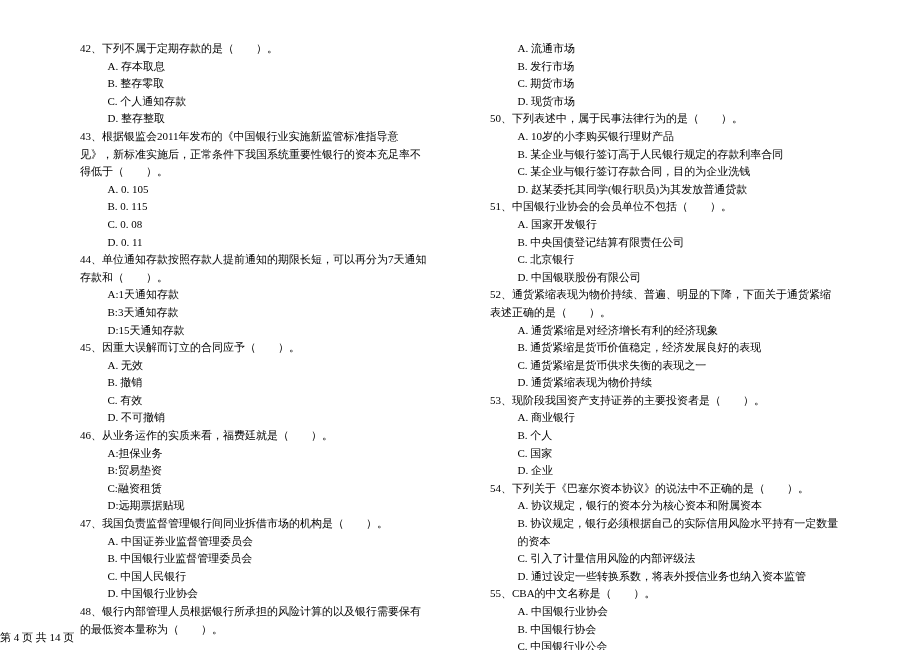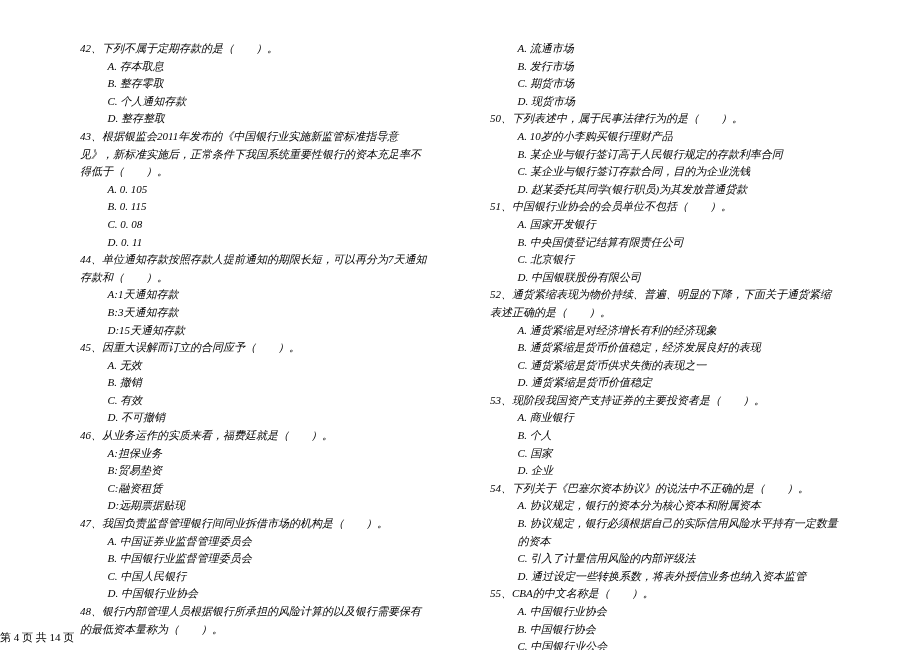--- a/index.html
+++ b/index.html
@@ -11,21 +11,20 @@
     background: #fff;
     width: 920px;
     height: 650px;
     overflow: hidden;
   }
   .page {
     display: flex;
     padding: 40px 80px 20px 80px;
     gap: 60px;
     height: 560px;
-    font-style: italic;
   }
   .col {
     flex: 1;
     line-height: 1.6;
   }
   .q {
     margin-bottom: 0;
   }
   .stem {
   }
@@ -110,21 +109,21 @@
       <div class="opt">A. 国家开发银行</div>
       <div class="opt">B. 中央国债登记结算有限责任公司</div>
       <div class="opt">C. 北京银行</div>
       <div class="opt">D. 中国银联股份有限公司</div>
     </div>
     <div class="q">
       <div class="stem">52、通货紧缩表现为物价持续、普遍、明显的下降，下面关于通货紧缩表述正确的是（　　）。</div>
       <div class="opt">A. 通货紧缩是对经济增长有利的经济现象</div>
       <div class="opt">B. 通货紧缩是货币价值稳定，经济发展良好的表现</div>
       <div class="opt">C. 通货紧缩是货币供求失衡的表现之一</div>
-      <div class="opt">D. 通货紧缩是货币价值稳定</div>
+      <div class="opt">D. 通货紧缩表现为物价持续</div>
     </div>
     <div class="q">
       <div class="stem">53、现阶段我国资产支持证券的主要投资者是（　　）。</div>
       <div class="opt">A. 商业银行</div>
       <div class="opt">B. 个人</div>
       <div class="opt">C. 国家</div>
       <div class="opt">D. 企业</div>
     </div>
     <div class="q">
       <div class="stem">54、下列关于《巴塞尔资本协议》的说法中不正确的是（　　）。</div>

